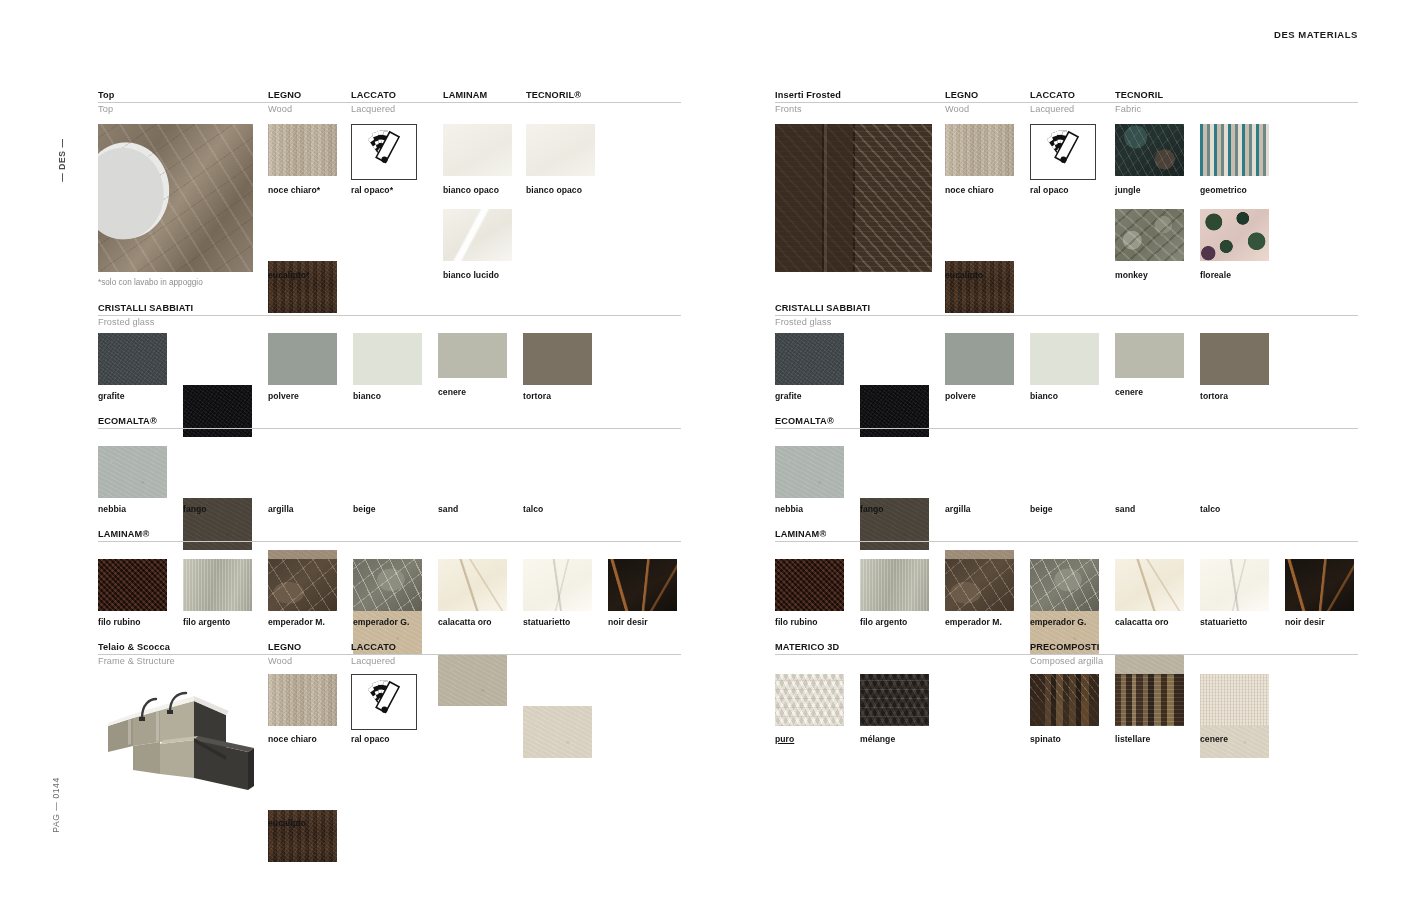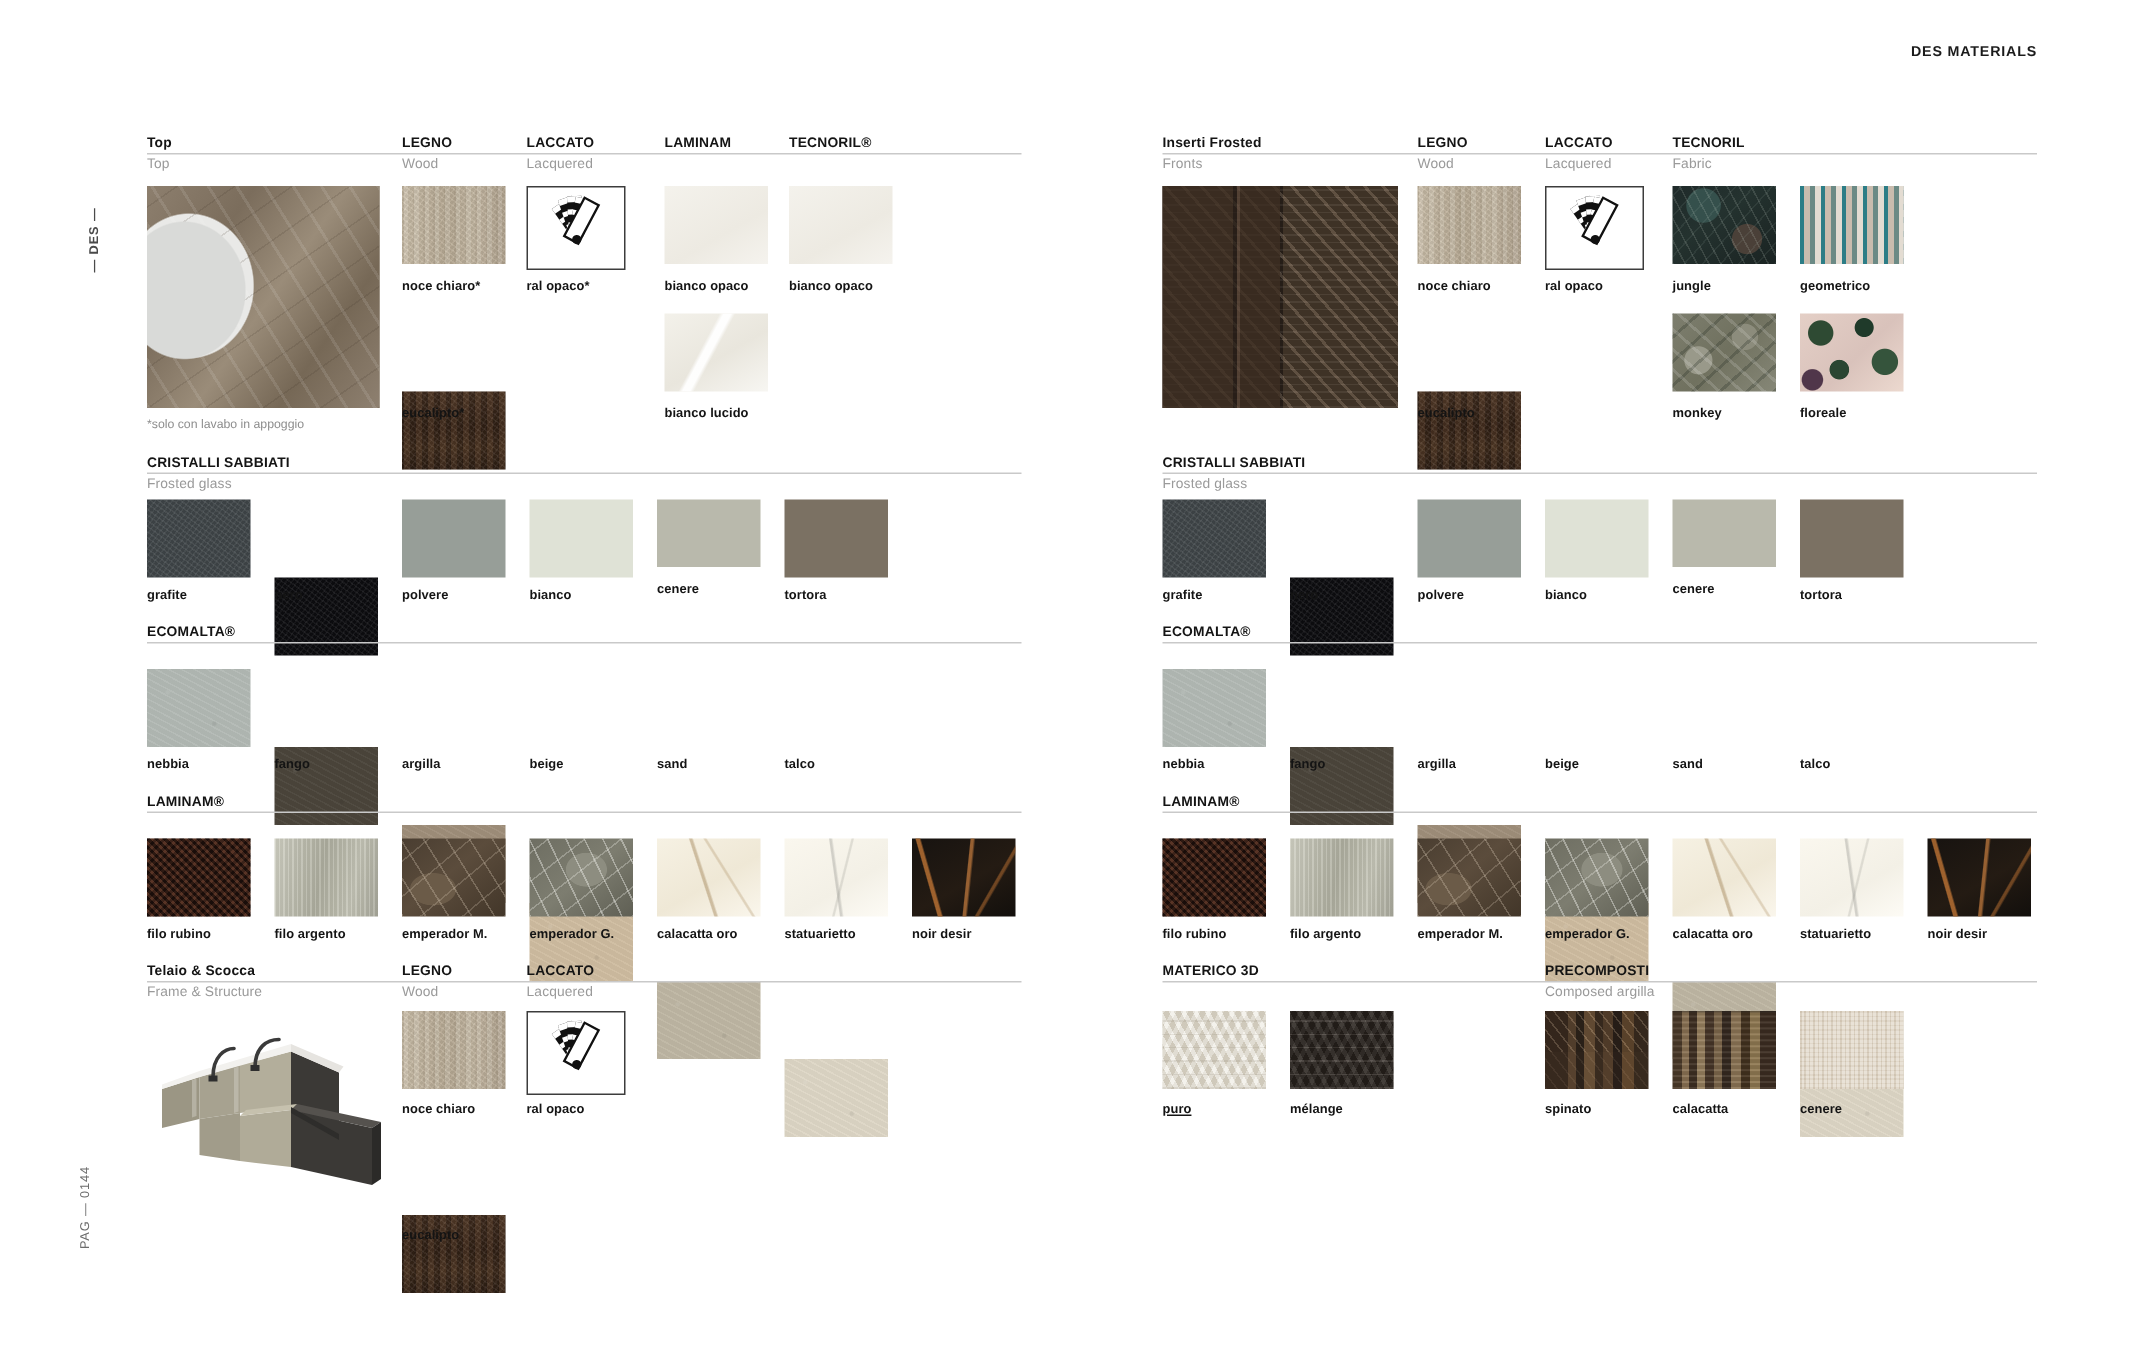--- a/index.html
+++ b/index.html
@@ -601,18 +601,18 @@
       <div class="sub" style="left:255px;">Composed argilla</div>
 
       <div class="sw tx-puro" style="left:0;top:32px;"></div>
       <div class="cap" style="left:0;top:92px;text-decoration:underline;">puro</div>
       <div class="sw tx-melange" style="left:85px;top:32px;"></div>
       <div class="cap" style="left:85px;top:92px;">mélange</div>
 
       <div class="sw tx-spinato" style="left:255px;top:32px;overflow:hidden;"></div>
       <div class="cap" style="left:255px;top:92px;">spinato</div>
       <div class="sw tx-listellare" style="left:340px;top:32px;overflow:hidden;"></div>
-      <div class="cap" style="left:340px;top:92px;">calacatta</div>
+      <div class="cap" style="left:340px;top:92px;">listellare</div>
       <div class="sw tx-gessato" style="left:425px;top:32px;"></div>
       <div class="cap" style="left:425px;top:92px;">cenere</div>
     </div>
   </div>
 </div>
 
 </body></html>

